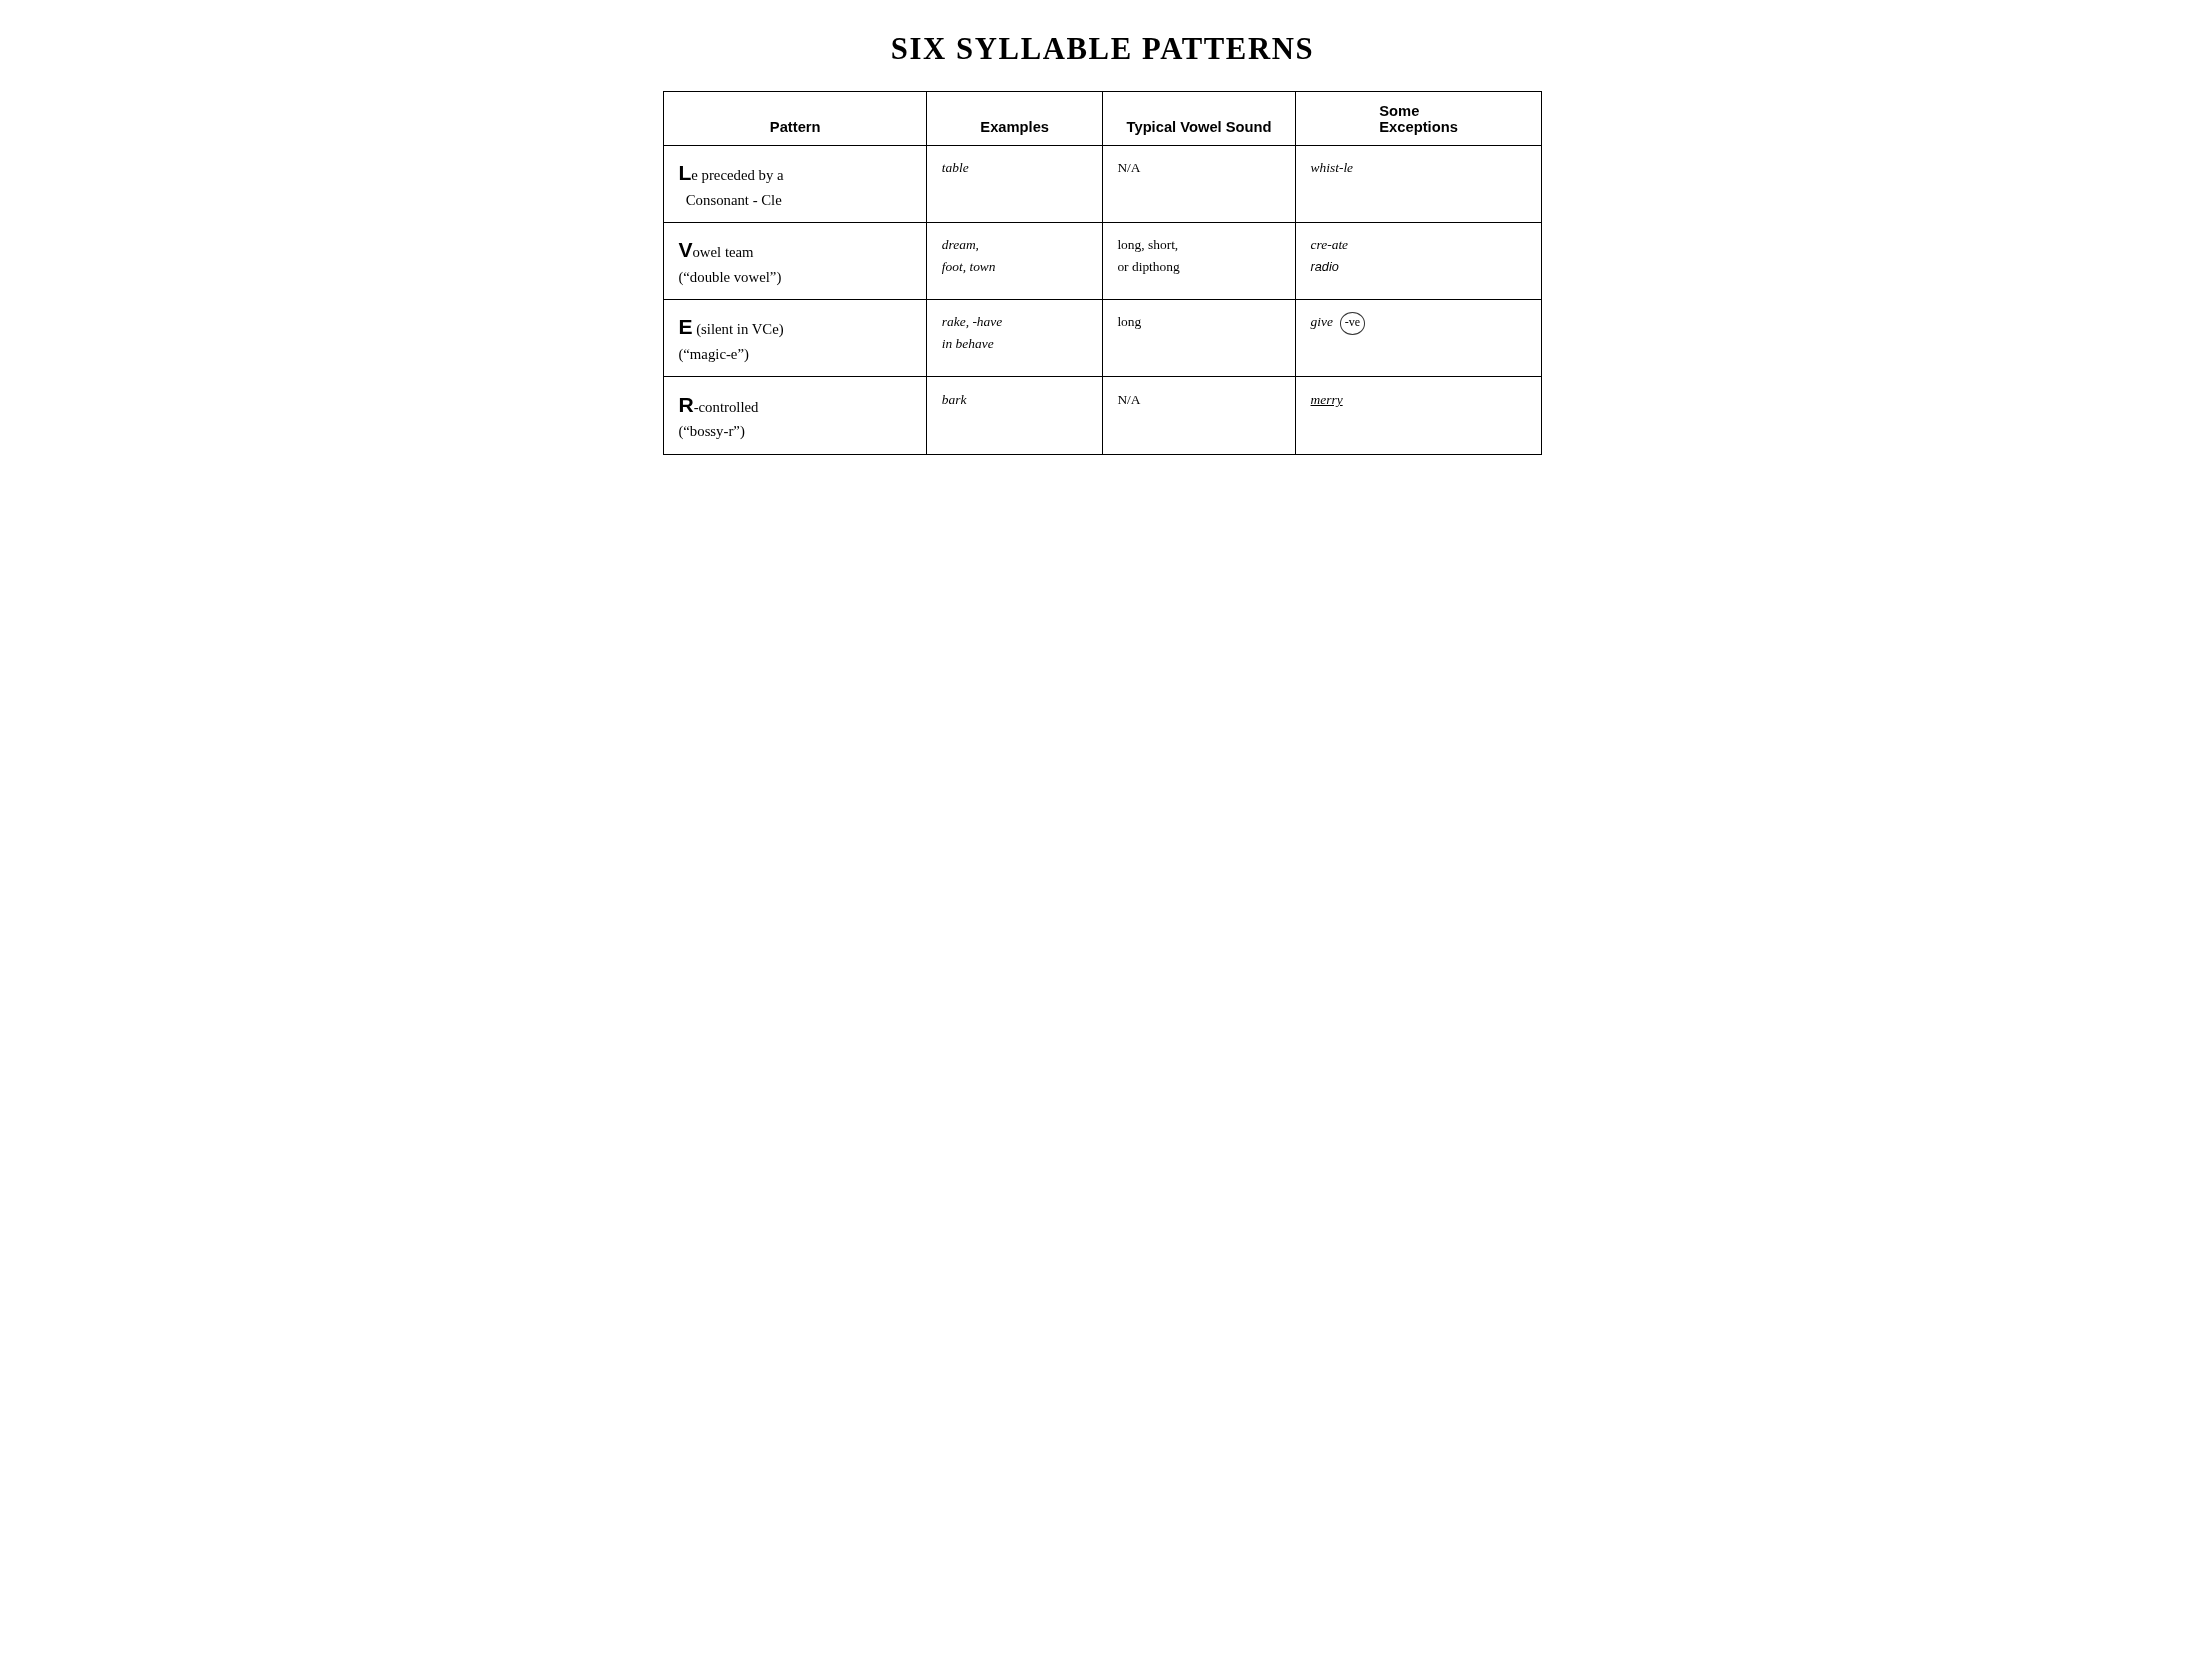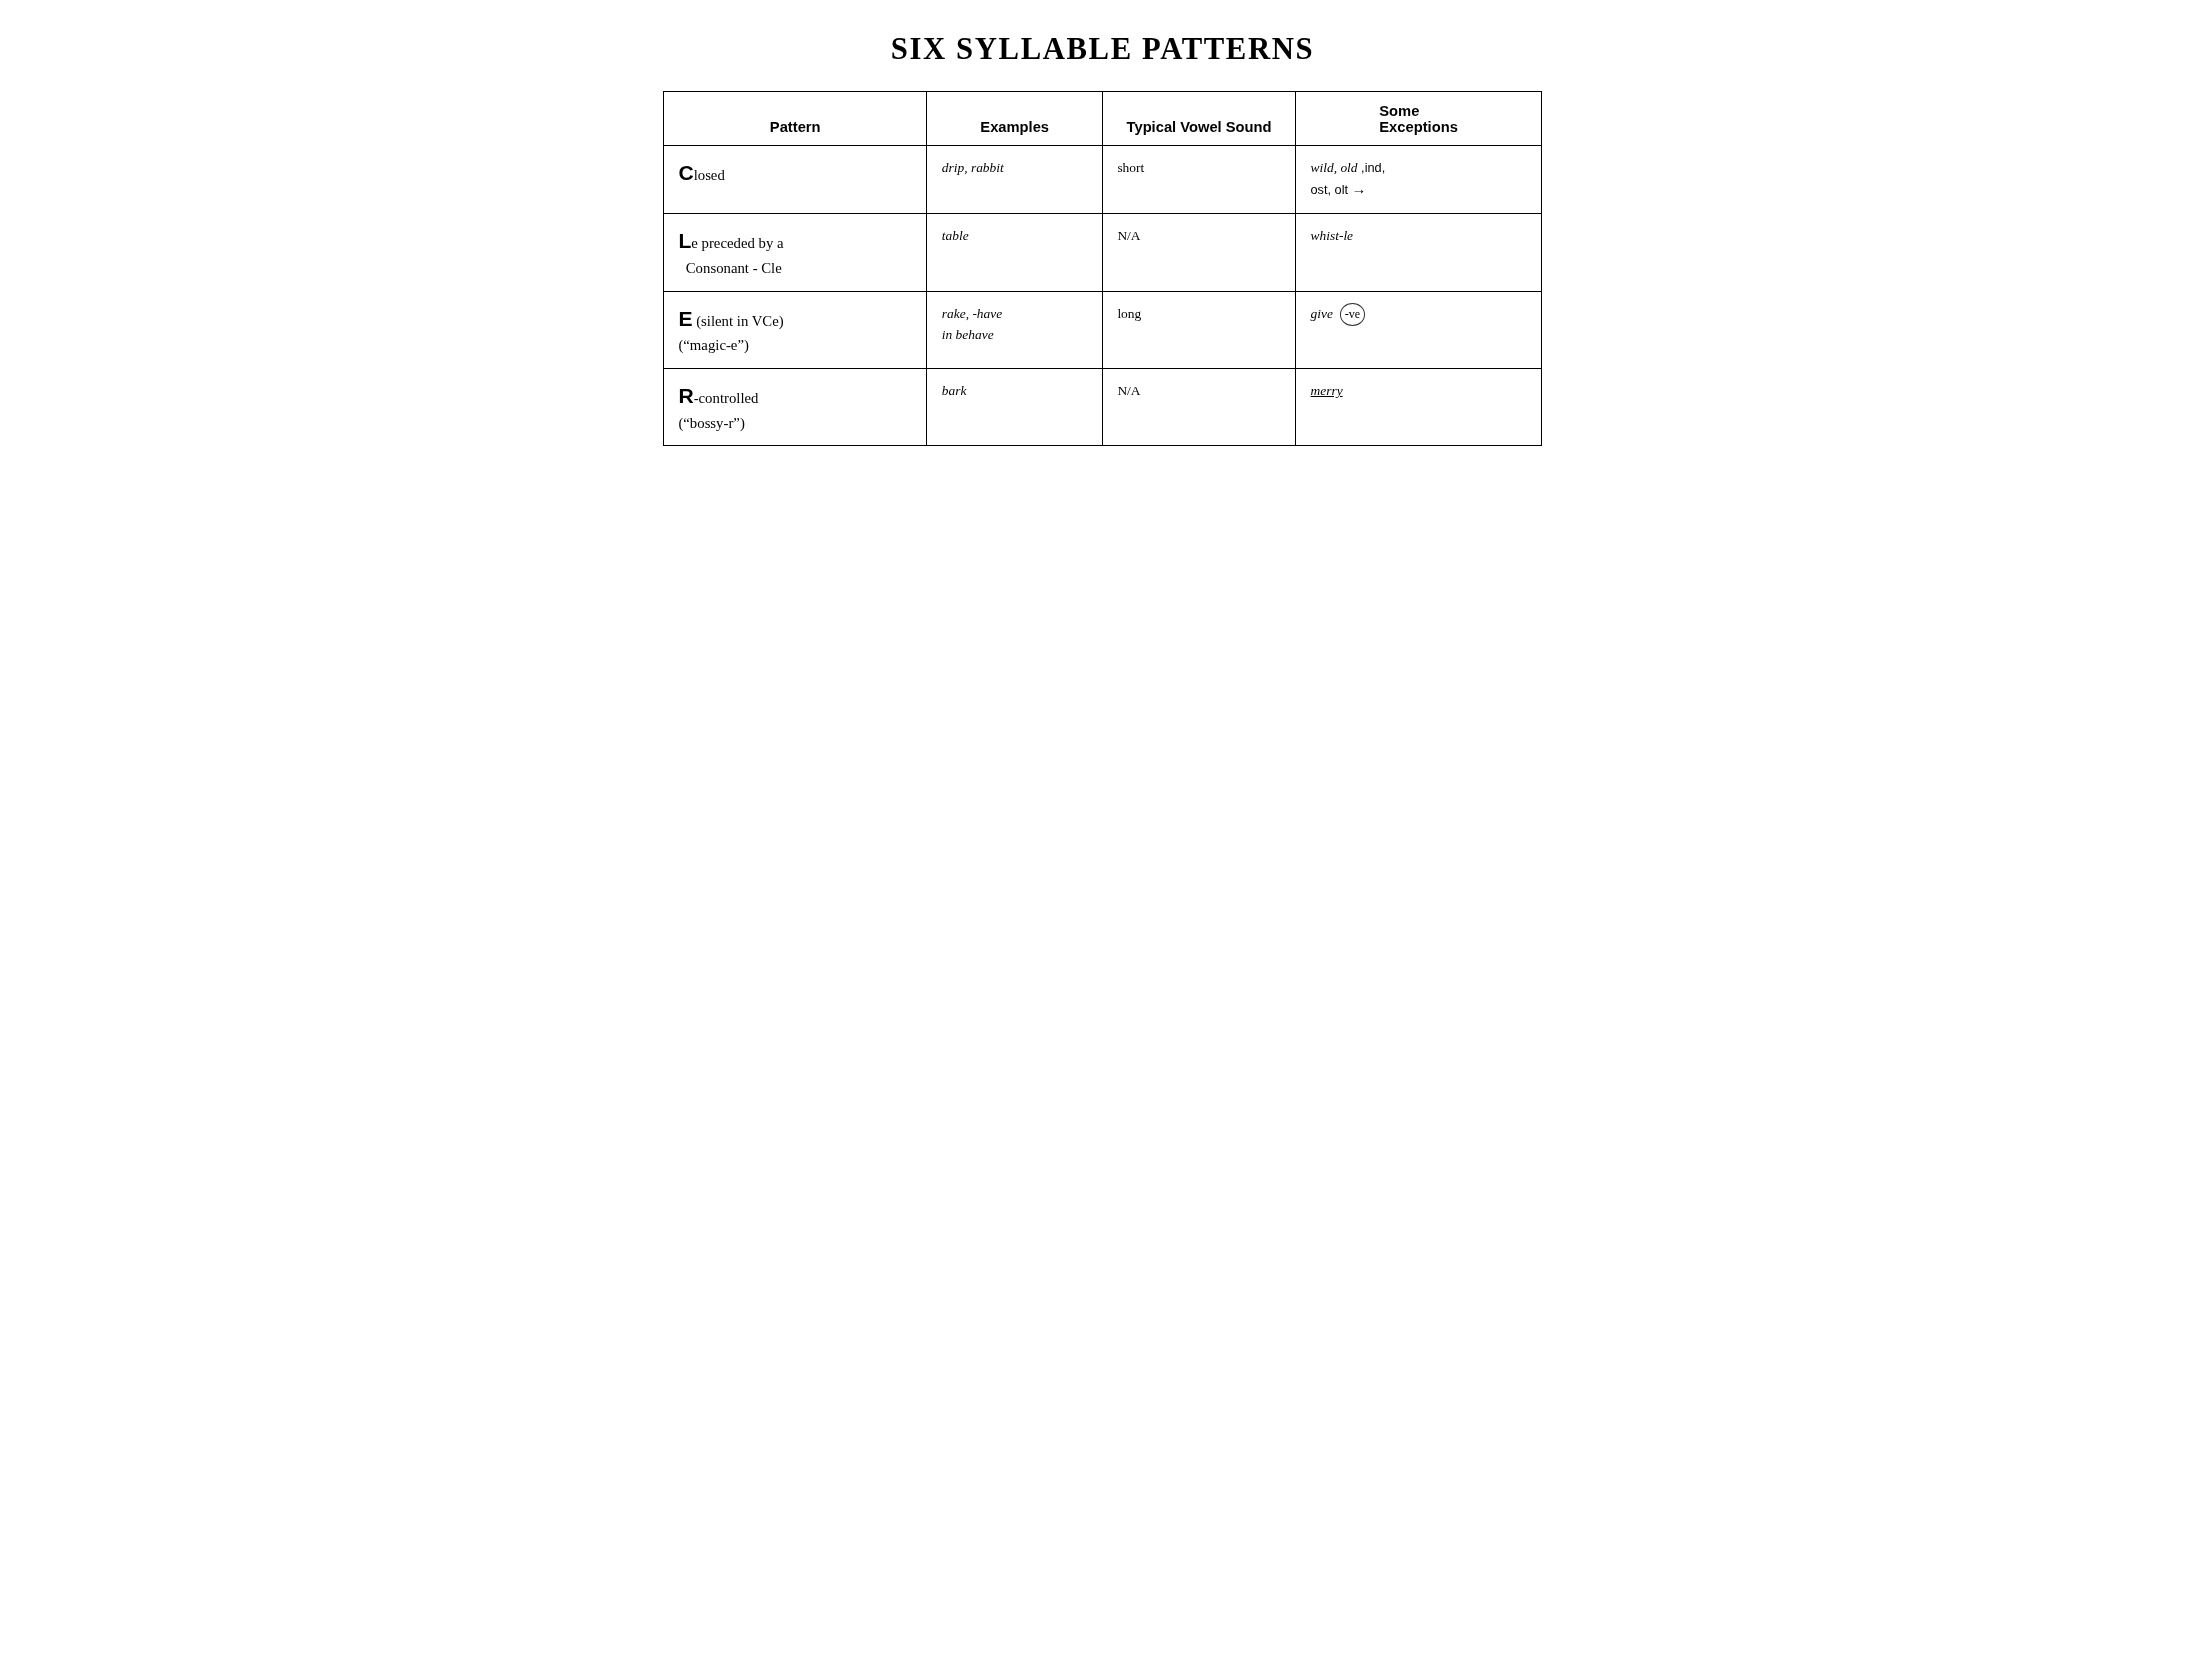--- a/index.html
+++ b/index.html
@@ -131,52 +131,51 @@
         <th class="col-vowel">
           <span style="display:inline-block; text-align:left;">Typical Vowel Sound</span>
         </th>
         <th class="col-exceptions">
           <span style="display:inline-block; text-align:left;">Some<br>Exceptions</span>
         </th>
       </tr>
     </thead>
     <tbody>
 
-      <tr>
-        <td class="pattern-cell col-pattern">
-          <span class="big-bold">C</span><span class="pattern-rest">losed</span>
-        </td>
-        <td class="examples-cell col-examples">
-          <span>drip, rabbit</span>
-        </td>
-        <td class="vowel-cell col-vowel">
-          <span>short</span>
-        </td>
-        <td class="exceptions-cell col-exceptions">
-          <span>wild, old</span><span class="handwritten"> ,ind,<br>ost, olt</span>
-          <span class="arrow"> →</span>
-        </td>
-      </tr>
 
       <tr>
         <td class="pattern-cell col-pattern">
           <span class="big-bold">L</span><span class="pattern-rest">e preceded by a<br>&nbsp;&nbsp;Consonant - Cle</span>
         </td>
         <td class="examples-cell col-examples">
           <span>table</span>
         </td>
         <td class="vowel-cell col-vowel">
           <span>N/A</span>
         </td>
         <td class="exceptions-cell col-exceptions">
           <span>whist-le</span>
         </td>
       </tr>
 
 
+      <tr>
+        <td class="pattern-cell col-pattern">
+          <span class="big-bold">V</span><span class="pattern-rest">owel team<br>(“double vowel”)</span>
+        </td>
+        <td class="examples-cell col-examples">
+          <span>dream,<br>foot, town</span>
+        </td>
+        <td class="vowel-cell col-vowel">
+          <span>long, short,<br>or dipthong</span>
+        </td>
+        <td class="exceptions-cell col-exceptions">
+          <span>cre-ate<br></span><span class="handwritten" style="font-style:italic;">radio</span>
+        </td>
+      </tr>
 
       <tr>
         <td class="pattern-cell col-pattern">
           <span class="big-bold">E</span><span class="pattern-rest"> (silent in VCe)<br>(“magic-e”)</span>
         </td>
         <td class="examples-cell col-examples">
           <span>rake, -have<br>in <em>behave</em></span>
         </td>
         <td class="vowel-cell col-vowel">
           <span>long</span>

